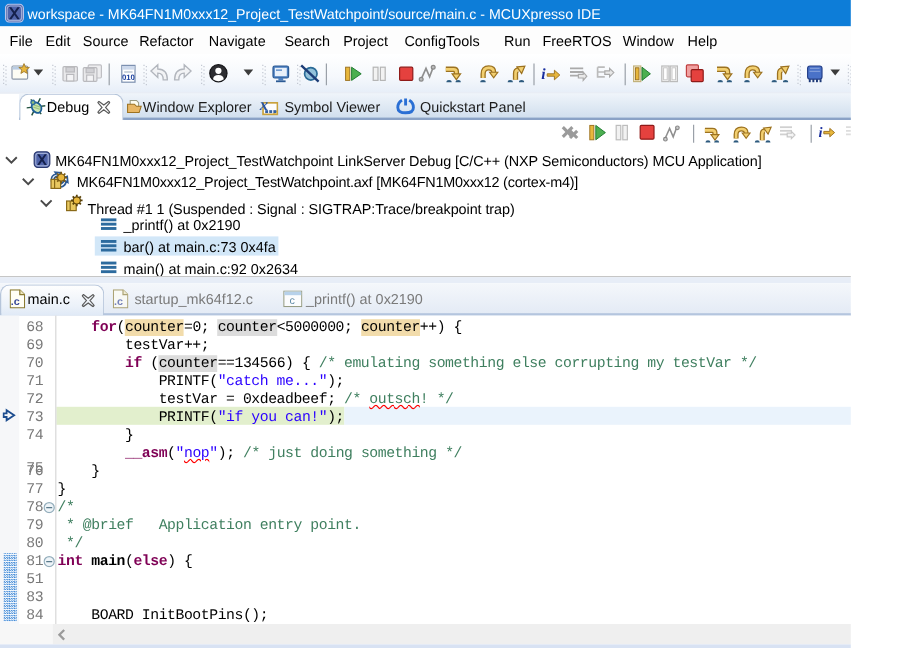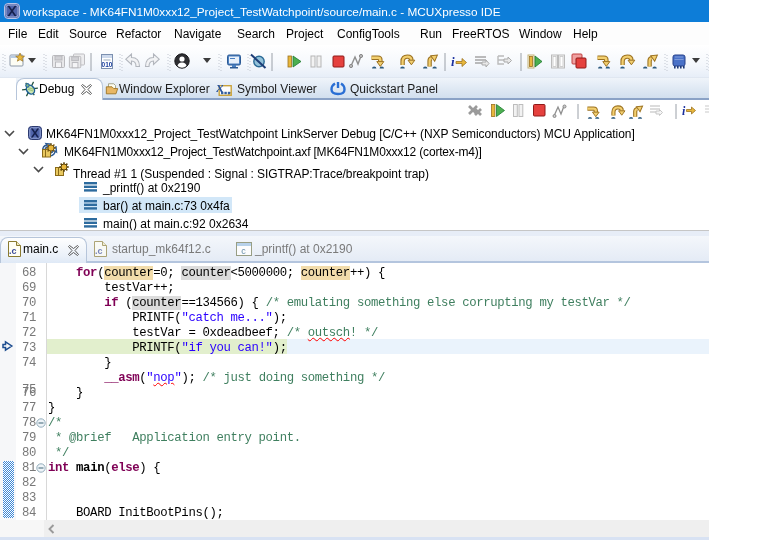--- a/index.html
+++ b/index.html
@@ -505,21 +505,21 @@
         <div class="num" style="top:60px">72</div>
         <div class="num" style="top:75px">73</div>
         <div class="num" style="top:90px">74</div>
         <div class="num" style="top:117px">75</div>
         <div class="num" style="top:120px">76</div>
         <div class="num" style="top:135px">77</div>
         <div class="num" style="top:150px">78</div>
         <div class="num" style="top:165px">79</div>
         <div class="num" style="top:180px">80</div>
         <div class="num" style="top:195px">81</div>
-        <div class="num" style="top:210px">82</div>
+        <div class="num" style="top:210px">51</div>
         <div class="num" style="top:225px">83</div>
         <div class="num" style="top:240px">84</div>
 
     <div class="cl" style="top:0">    <span class="k">for</span>(<span class="occw">counter</span>=0; <span class="occr">counter</span>&lt;5000000; <span class="occw">counter</span>++) {</div>
     <div class="cl" style="top:15px">        testVar++;</div>
     <div class="cl" style="top:30px">        <span class="k">if</span> (<span class="occr">counter</span>==134566) { <span class="c">/* emulating something else corrupting my testVar */</span></div>
     <div class="cl" style="top:45px">            PRINTF(<span class="s">"catch me..."</span>);</div>
     <div class="cl" style="top:60px">            testVar = 0xdeadbeef; <span class="c">/* <span class="sq">outsch</span>! */</span></div>
     <div class="cl" style="top:75px">            PRINTF(<span class="s">"if you can!"</span>);</div>
     <div class="cl" style="top:90px">        }</div>

